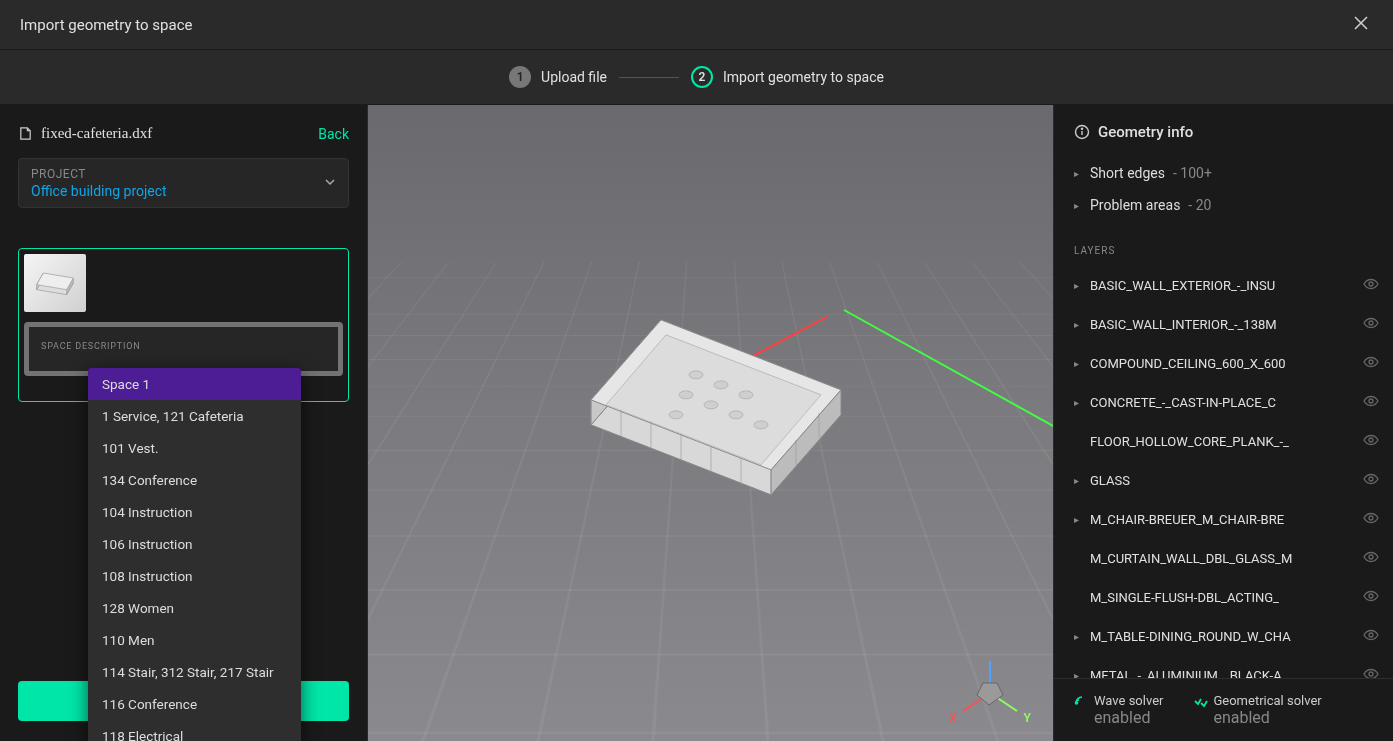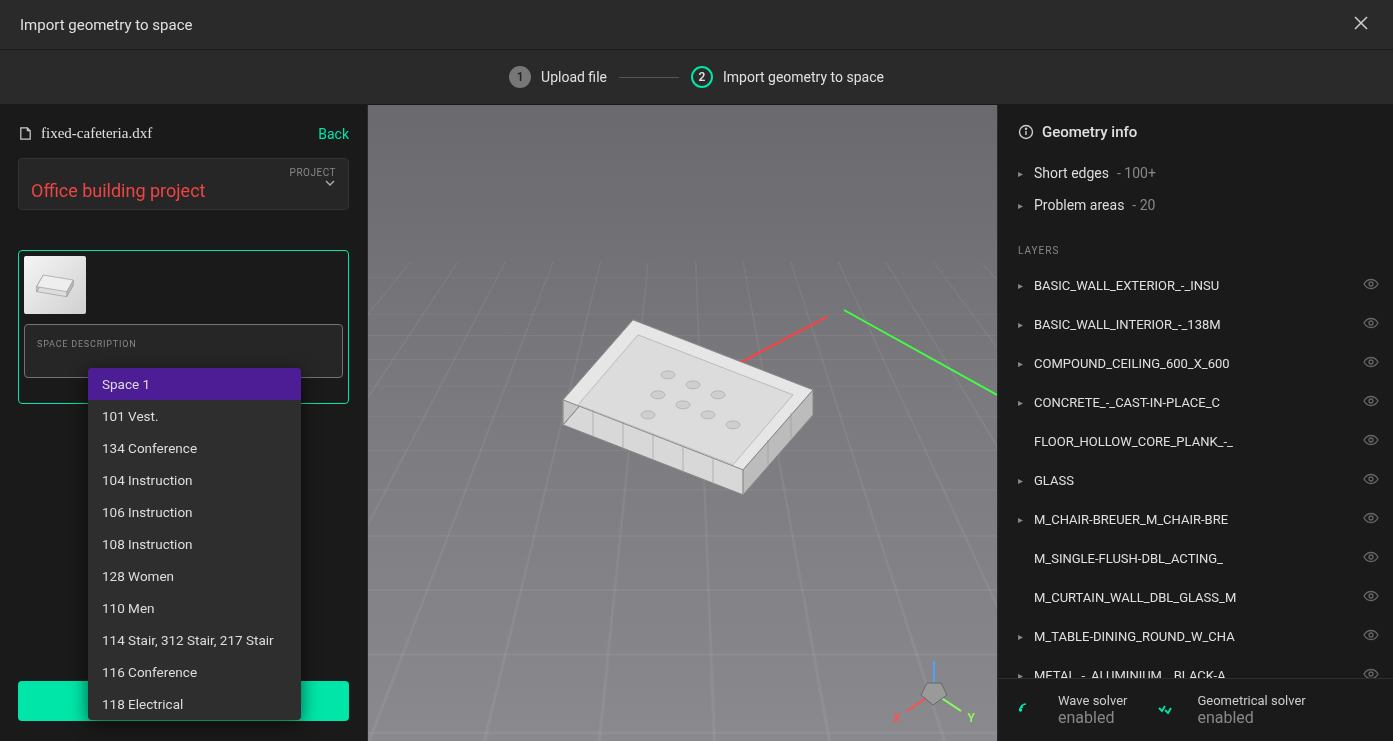--- a/index.html
+++ b/index.html
@@ -50,34 +50,34 @@
   border-right: 1px solid #2a2a2a;
 }
 .file-row { display: flex; justify-content: space-between; align-items: center; margin-bottom: 16px; }
 .file-name { display: flex; align-items: center; gap: 8px; font-size: 15px; font-family: Liberation Serif, serif; }
 .back-link { color: #00e6a8; cursor: pointer; font-size: 14px; }
 .select-box {
   background: #262626; border: 1px solid #333; border-radius: 4px;
   padding: 8px 12px; position: relative; cursor: pointer;
   margin-bottom: 40px;
 }
-.select-label { font-size: 10px; color: #888; letter-spacing: 0.5px; text-transform: uppercase; text-align: right; }
-.select-value { font-size: 18px; color: #ef4444; margin-top: 2px; }
+.select-label { font-size: 12px; color: #888; letter-spacing: 0.5px; text-transform: uppercase; }
+.select-value { font-size: 14px; color: #0ea5e9; margin-top: 2px; }
 .select-chevron { position: absolute; right: 12px; top: 50%; transform: translateY(-50%); color: #aaa; }
 .space-card {
   border: 1px solid #00e6a8; border-radius: 4px; padding: 5px;
   position: relative; height: 154px;
 }
 .thumb {
   width: 62px; height: 58px; background: linear-gradient(135deg,#f5f5f5,#d0d0d0);
   border-radius: 2px; display: flex; align-items: center; justify-content: center;
 }
 .thumb svg { width: 50px; height: 40px; }
 .space-desc-input {
-  margin-top: 10px; background: #262626; border: 1px solid #737373; border-radius: 4px;
+  margin-top: 10px; background: #262626; border: 5px solid #737373; border-radius: 4px;
   padding: 14px 12px; height: 54px;
 }
 .space-desc-label { font-size: 9px; color: #888; letter-spacing: 0.8px; }
 .dropdown {
   position: absolute; left: 88px; top: 263px; width: 213px;
   background: #2e2e2e; border-radius: 4px; box-shadow: 0 4px 18px rgba(0,0,0,0.6);
   max-height: 470px; overflow-y: auto; z-index: 50;
 }
 .dropdown::-webkit-scrollbar { width: 6px; }
 .dropdown::-webkit-scrollbar-thumb { background: #555; border-radius: 3px; }
@@ -110,21 +110,21 @@
 .axis { position: absolute; }
 .axis-x { left: 336px; top: 276px; width: 140px; height: 2px; background: #ff4040; transform-origin: left; transform: rotate(-28deg); }
 .axis-y { left: 476px; top: 204px; width: 560px; height: 2px; background: #40ff40; transform-origin: left; transform: rotate(29deg); }
 .gizmo {
   position: absolute; right: 28px; bottom: 18px; width: 70px; height: 70px;
 }
 .gz-label { position:absolute; font-size:12px; font-weight:600; }
 .gz-x { color:#ff5050; left:-6px; bottom:-2px; }
 .gz-y { color:#8cff5a; right:-6px; bottom:-2px; }
 .right-panel {
-  width: 396px; background: #1a1a1a; padding: 18px 0 0 0;
+  width: 340px; background: #1a1a1a; padding: 18px 0 0 0;
   display: flex; flex-direction: column;
   border-left: 1px solid #2a2a2a;
 }
 .rp-section { padding: 0 20px; }
 .geo-info-header { display:flex; align-items:center; gap:8px; font-size:15px; font-weight:500; margin-bottom:16px; }
 .info-row { display:flex; align-items:center; gap:8px; font-size:14px; color:#ddd; padding:8px 0; cursor:pointer; }
 .info-row .caret { color:#888; font-size:10px; width:8px; }
 .info-count { color:#888; }
 .layers-label { font-size:10px; color:#888; letter-spacing:1px; margin:24px 0 10px 0; }
 .layers-list { flex:1; overflow-y:auto; padding: 0 14px 0 20px; }
@@ -135,21 +135,21 @@
   padding:10px 0; font-size:13px; color:#e0e0e0;
 }
 .layer-left { display:flex; align-items:center; gap:8px; overflow:hidden; }
 .layer-left .caret { color:#888; font-size:10px; width:8px; flex-shrink:0; }
 .layer-name { white-space:nowrap; overflow:hidden; text-overflow:ellipsis; max-width:220px; }
 .eye-icon { color:#666; cursor:pointer; flex-shrink:0; }
 .solver-footer {
   border-top:1px solid #2e2e2e; padding:14px 20px;
   display:flex; gap:30px;
 }
-.solver { display:flex; align-items:center; gap:24px; font-size:13px; color:#ccc; }
+.solver { display:flex; align-items:flex-start; gap:4px; font-size:13px; color:#ccc; }
 .solver-icon { margin-top:2px; flex-shrink:0; }
 .solver-icon.wave { color:#00e6a8; }
 .solver-icon.geo { color:#00e6a8; }
 .solver-text .s-sub { color:#888; font-size:16px; }
 </style>
 </head>
 <body>
 
 <div class="modal-header">
   <div class="modal-title">Import geometry to space</div>
@@ -206,20 +206,21 @@
             <polygon points="8,22 44,28 52,14 16,8" fill="#eee" stroke="#999" stroke-width="0.8"></polygon>
           </svg>
       </div>
       <div class="space-desc-input">
         <div class="space-desc-label">SPACE DESCRIPTION</div>
       </div>
     </div>
 
     <div class="dropdown" id="dropdown">
         <div class="dd-item selected">Space 1</div>
+        <div class="dd-item">1 Service, 121 Cafeteria</div>
         <div class="dd-item">101 Vest.</div>
         <div class="dd-item">134 Conference</div>
         <div class="dd-item">104 Instruction</div>
         <div class="dd-item">106 Instruction</div>
         <div class="dd-item">108 Instruction</div>
         <div class="dd-item">128 Women</div>
         <div class="dd-item">110 Men</div>
         <div class="dd-item">114 Stair, 312 Stair, 217 Stair</div>
         <div class="dd-item">116 Conference</div>
         <div class="dd-item">118 Electrical</div>
@@ -364,31 +365,31 @@
             <span class="layer-name">M_CHAIR-BREUER_M_CHAIR-BRE</span>
           </div>
           <span class="eye-icon"><svg width="16" height="16" viewBox="0 0 16 16" fill="none" stroke="currentColor" stroke-width="1.3">
               <path d="M1 8s2.5-4.5 7-4.5S15 8 15 8s-2.5 4.5-7 4.5S1 8 1 8z"></path>
               <circle cx="8" cy="8" r="2"></circle>
             </svg></span>
         </div>
         <div class="layer-row">
           <div class="layer-left">
             <span class="caret"></span>
+            <span class="layer-name">M_CURTAIN_WALL_DBL_GLASS_M</span>
+          </div>
+          <span class="eye-icon"><svg width="16" height="16" viewBox="0 0 16 16" fill="none" stroke="currentColor" stroke-width="1.3">
+              <path d="M1 8s2.5-4.5 7-4.5S15 8 15 8s-2.5 4.5-7 4.5S1 8 1 8z"></path>
+              <circle cx="8" cy="8" r="2"></circle>
+            </svg></span>
+        </div>
+        <div class="layer-row">
+          <div class="layer-left">
+            <span class="caret"></span>
             <span class="layer-name">M_SINGLE-FLUSH-DBL_ACTING_</span>
-          </div>
-          <span class="eye-icon"><svg width="16" height="16" viewBox="0 0 16 16" fill="none" stroke="currentColor" stroke-width="1.3">
-              <path d="M1 8s2.5-4.5 7-4.5S15 8 15 8s-2.5 4.5-7 4.5S1 8 1 8z"></path>
-              <circle cx="8" cy="8" r="2"></circle>
-            </svg></span>
-        </div>
-        <div class="layer-row">
-          <div class="layer-left">
-            <span class="caret"></span>
-            <span class="layer-name">M_CURTAIN_WALL_DBL_GLASS_M</span>
           </div>
           <span class="eye-icon"><svg width="16" height="16" viewBox="0 0 16 16" fill="none" stroke="currentColor" stroke-width="1.3">
               <path d="M1 8s2.5-4.5 7-4.5S15 8 15 8s-2.5 4.5-7 4.5S1 8 1 8z"></path>
               <circle cx="8" cy="8" r="2"></circle>
             </svg></span>
         </div>
         <div class="layer-row">
           <div class="layer-left">
             <span class="caret">▸</span>
             <span class="layer-name">M_TABLE-DINING_ROUND_W_CHA</span>

